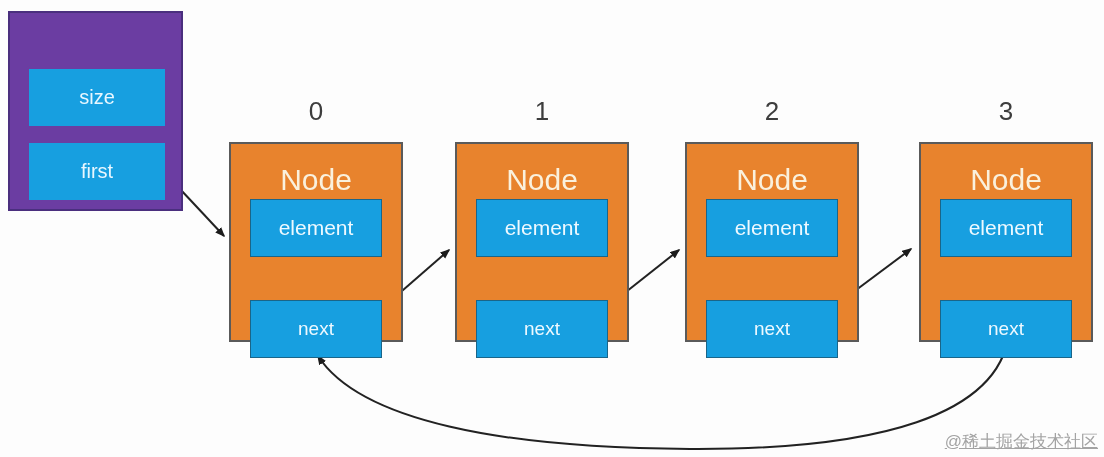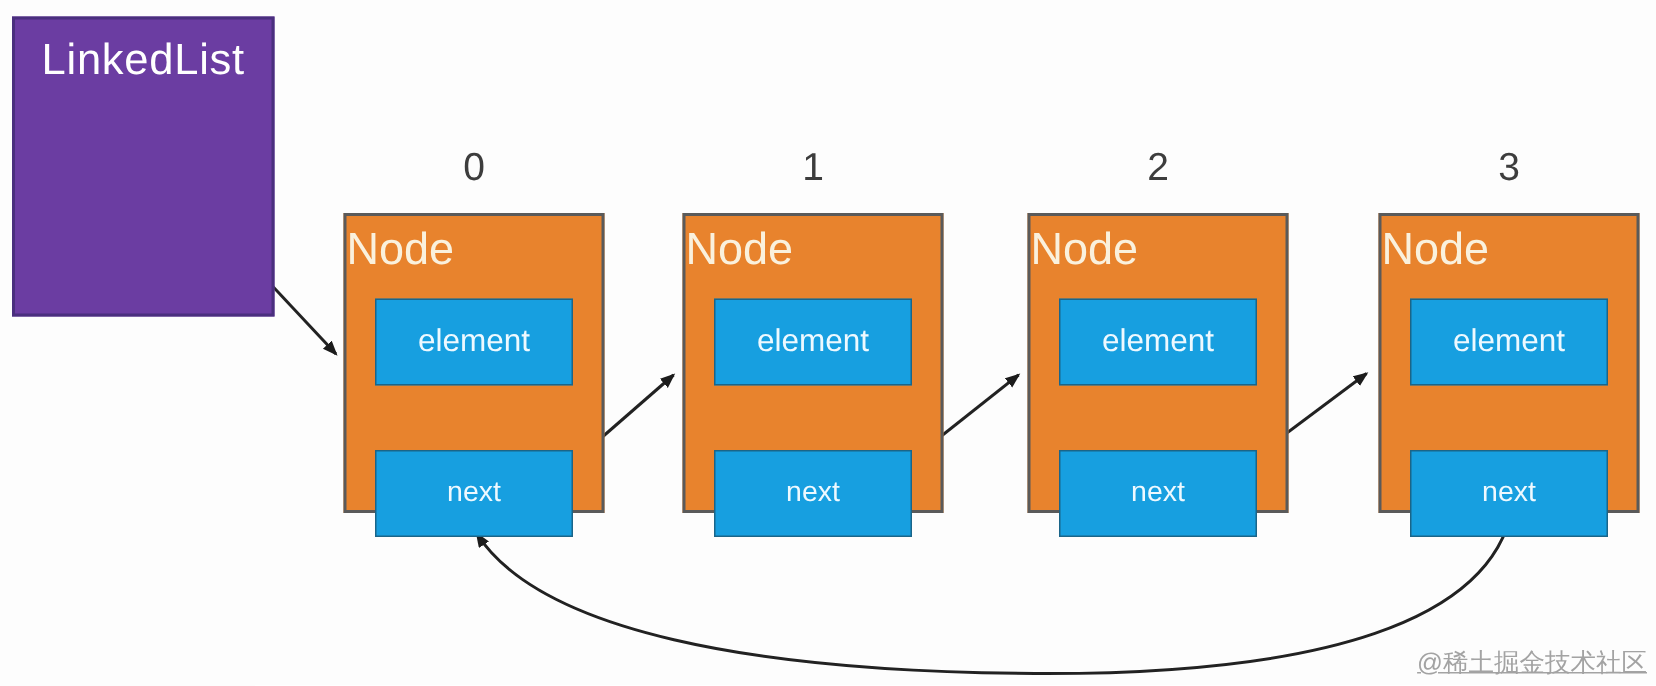--- a/index.html
+++ b/index.html
@@ -44,21 +44,21 @@
   .ll-field.f1{top:130px;}
 
   
   .node{
     position:absolute;top:142px;width:174px;height:200px;
     background:var(--orange);
     border:2px solid var(--node-border);
     box-sizing:border-box;
   }
   .node-title{
-    margin-top:6px;
+    text-align:center;margin-top:19px;
     color:#faf1dd;font-size:30px;
   }
   .node-field{
     position:absolute;left:19px;width:132px;height:58px;
     background:var(--blue);
     border:1px solid rgba(30,30,30,0.45);
     box-sizing:border-box;
     display:flex;align-items:center;justify-content:center;
     color:#eef9ff;
   }
@@ -89,21 +89,22 @@
       </marker>
     </defs>
     <line x1="166" y1="174" x2="224" y2="236" stroke="#222" stroke-width="2" marker-end="url(#ah)"></line>
     <line x1="387" y1="304" x2="449" y2="250" stroke="#222" stroke-width="2" marker-end="url(#ah)"></line>
     <line x1="612" y1="303" x2="679" y2="250" stroke="#222" stroke-width="2" marker-end="url(#ah)"></line>
     <line x1="840" y1="302" x2="911" y2="249" stroke="#222" stroke-width="2" marker-end="url(#ah)"></line>
     <path d="M1009,334 C998,415 880,450 690,449 C502,448 360,421 318,356" fill="none" stroke="#222" stroke-width="2" marker-end="url(#ah)"></path>
   </svg>
 
   <div class="ll-box">
-    <div class="ll-title">LinkedList</div>
+    <div class="ll-field f0">size</div>
+    <div class="ll-field f1">first</div>
   </div>
 
   <div class="node-index n0">0</div>
   <div class="node-index n1">1</div>
   <div class="node-index n2">2</div>
   <div class="node-index n3">3</div>
 
   <div class="node n0">
     <div class="node-title">Node</div>
     <div class="node-field f0">element</div>

